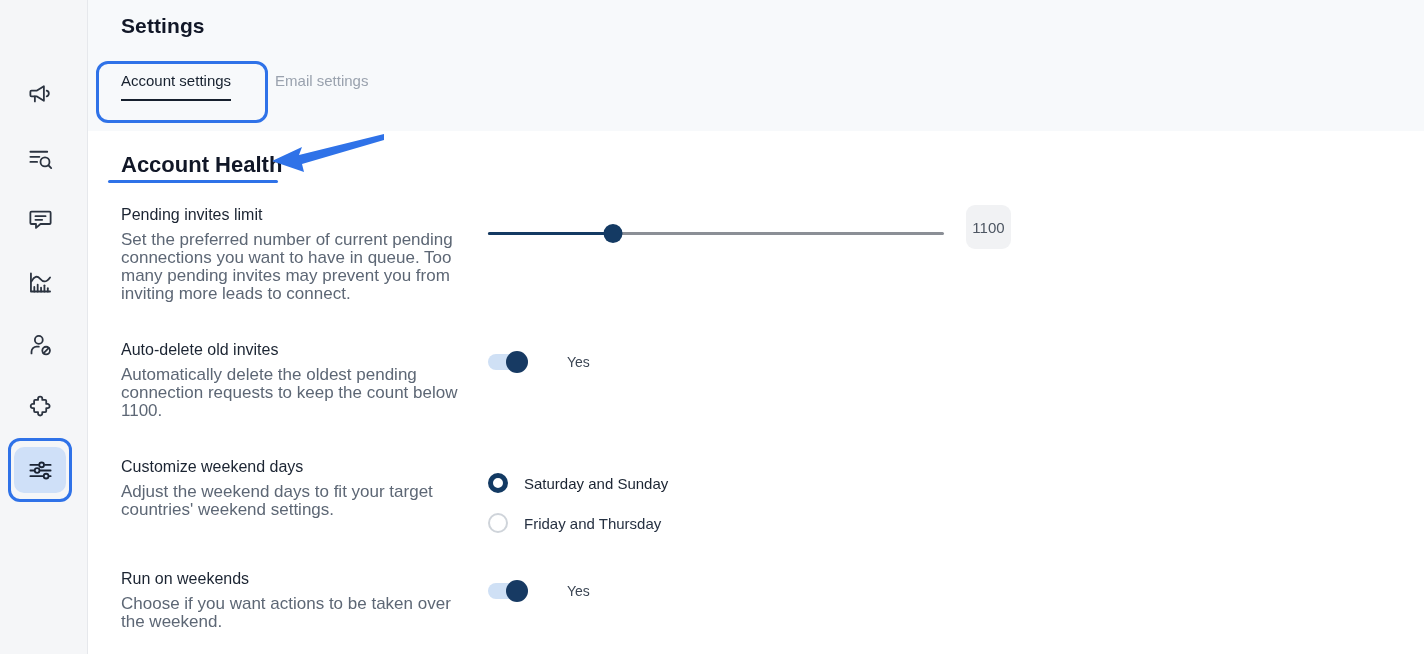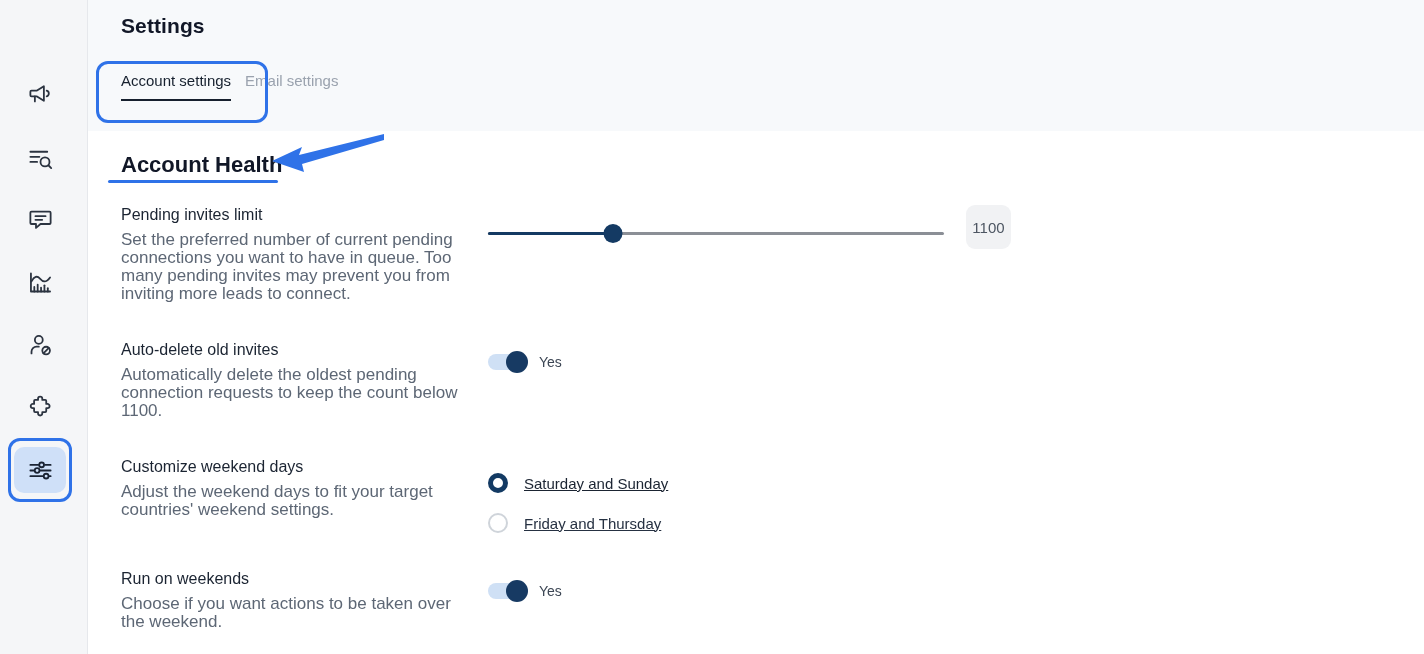--- a/index.html
+++ b/index.html
@@ -41,21 +41,21 @@
     position: absolute; left: 33px; top: 14px;
     font-size: 21px; font-weight: 700; color: #111727;
     letter-spacing: .1px;
   }
   .tabs { position: absolute; left: 33px; top: 72px; display: flex; align-items: flex-start; }
   .tab {
     font-size: 15px; color: #9aa2ae; padding: 0 0 10px 0; cursor: pointer;
     white-space: nowrap;
   }
   .tab.active { color: #16202e; border-bottom: 2px solid #16202e; }
-  .tab + .tab { margin-left: 14px; text-align: right; }
+  .tab + .tab { margin-left: 44px; text-align: right; }
 
   
   .section-head {
     position: absolute; left: 33px; top: 152px;
     font-size: 22px; font-weight: 700; color: #111727;
     padding-bottom: 16px;
     white-space: nowrap;
   }
   .section-underline {
     position: absolute; left: 20px; top: 180px;
@@ -89,42 +89,42 @@
     cursor: grab;
   }
   .value-box {
     position: absolute; left: 478px; top: 0;
     width: 45px; height: 44px; background: #f1f2f4;
     border-radius: 9px; display: flex; align-items: center; justify-content: center;
     font-size: 15px; color: #4d5662;
   }
 
   
-  .toggle-row { display: flex; align-items: center; margin-top: 12px; }
+  .toggle-row { display: flex; align-items: center; margin-top: 12px; gap: 28px; }
   .toggle {
     position: relative; width: 39px; height: 16px; border-radius: 9px;
     background: #cfe0f5; cursor: pointer;
   }
   .toggle .knob {
     position: absolute; top: -3px; right: -1px;
     width: 22px; height: 22px; border-radius: 50%; background: #173a63;
   }
   .toggle-label { margin-left: 12px; font-size: 14px; color: #3c4654; }
 
   
   .radio-group { margin-top: 4px; }
   .radio-row { display: flex; align-items: center; height: 40px; cursor: pointer; }
   .radio {
     width: 20px; height: 20px; border-radius: 50%;
     border: 2px solid #cfd4da; background: #fff;
     display: flex; align-items: center; justify-content: center;
     flex: 0 0 20px;
   }
   .radio.checked { border: 5px solid #133a63; background: #fff; }
-  .radio-label { margin-left: 16px; font-size: 15px; color: #263142; text-decoration: underline; }
+  .radio-label { margin-left: 16px; font-size: 15px; color: #263142; }
   .radio-row.checked .radio-label { color: #1b2432; }
 
   
   .anno-box {
     position: absolute; border: 3px solid #2f72e8; border-radius: 12px;
     pointer-events: none;
   }
   .anno-arrow { position: absolute; pointer-events: none; }
 </style>
 </head>

